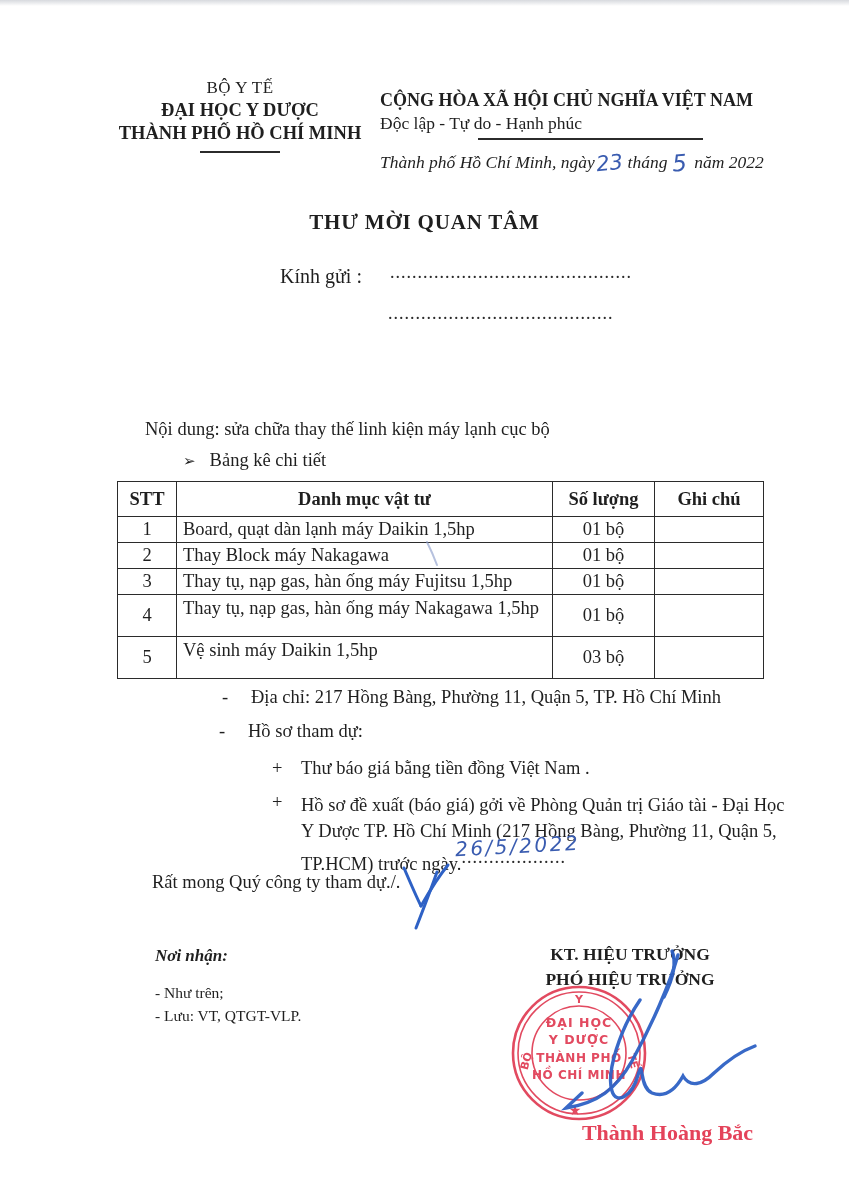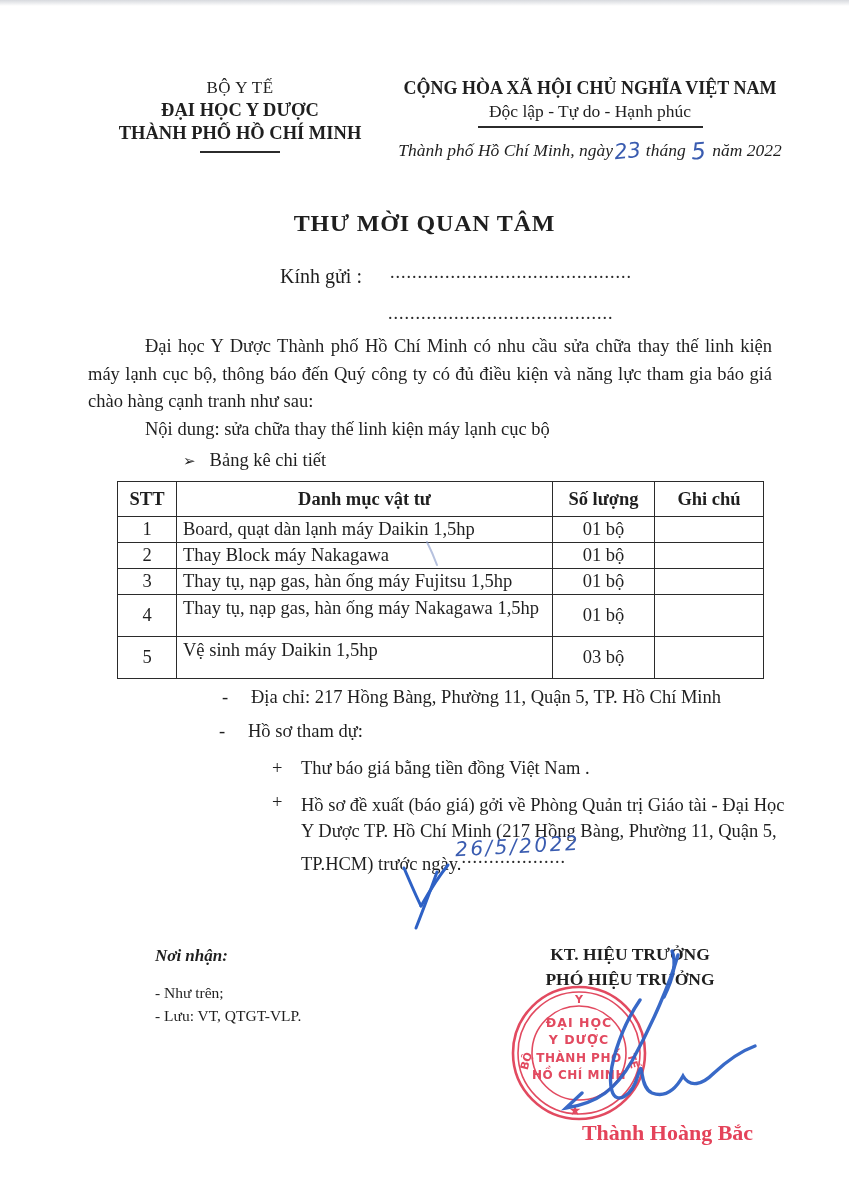--- a/index.html
+++ b/index.html
@@ -10,32 +10,32 @@
   }
   .scan-edge{position:absolute;left:0;top:0;width:849px;height:6px;
     background:linear-gradient(#cdd0d6,#ffffff);opacity:.8;}
   .abs{position:absolute;}
 
   
   .hdr-left{left:95px;top:76px;width:290px;text-align:center;line-height:23px;}
   .hdr-left .l1{font-size:17px;letter-spacing:.5px;}
   .hdr-left .l2,.hdr-left .l3{font-weight:bold;font-size:18.5px;}
   .rule-left{width:80px;height:2px;background:#2b2b2b;margin:6px auto 0;}
-  .hdr-right{left:380px;top:76px;width:420px;text-align:center;}
+  .hdr-right{left:380px;top:88px;width:420px;}
   .hdr-right .l1{font-weight:bold;font-size:18px;line-height:24px;}
   .hdr-right .l2{font-weight:normal;font-size:17.5px;line-height:23px;}
   .rule-right{width:225px;height:1.6px;background:#2b2b2b;margin:3px auto 0;}
   .date-line{margin-top:7px;font-style:italic;font-size:17.5px;white-space:nowrap;}
   .hand{font-family:"DejaVu Sans",sans-serif;color:#3a5cb0;font-style:italic;}
   .hand-day{display:inline-block;font-size:21px;transform:rotate(-6deg) translateY(2px);margin:0 5px 0 1px;}
   .hand-month{display:inline-block;font-size:23px;transform:rotate(-4deg) translateY(3px);margin:0 7px 0 5px;}
 
   
   .title{left:0;top:210px;width:849px;text-align:center;font-weight:bold;
-    font-size:24px;letter-spacing:.8px;}
+    font-size:21px;letter-spacing:.8px;}
   .salutation{left:280px;top:262px;font-size:20px;white-space:nowrap;}
   .dots{display:inline-block;overflow:hidden;white-space:nowrap;vertical-align:baseline;
     letter-spacing:1px;color:#2b2b2b;}
   .dots-1{width:242px;margin-left:28px;font-size:18px;}
   .dots-2{width:226px;font-size:18px;}
   .salutation2{left:388px;top:303px;}
 
   
   .para1{left:88px;top:333px;width:684px;font-size:18.5px;line-height:27.5px;
     text-align:justify;text-indent:57px;margin:0;}
@@ -103,21 +103,20 @@
 
   <div class="title abs">THƯ MỜI QUAN TÂM</div>
 
   <div class="salutation abs">
     <span>Kính gửi :</span><span class="dots dots-1">....................................................</span>
   </div>
   <div class="salutation2 abs">
     <span class="dots dots-2">................................................</span>
   </div>
 
-  <p class="para1 abs">Đại học Y Dược Thành phố Hồ Chí Minh có nhu cầu sửa chữa thay thế linh kiện máy lạnh cục bộ, thông báo đến Quý công ty có đủ điều kiện và năng lực tham gia báo giá chào hàng cạnh tranh như sau:</p>
 
   <div class="noidung abs">Nội dung: sửa chữa thay thế linh kiện máy lạnh cục bộ</div>
 
   <div class="bullet abs">
     <span class="marker">➢</span><span>Bảng kê chi tiết</span>
   </div>
 
   <table class="materials abs">
     <colgroup>
         <col class="w-stt">
@@ -183,20 +182,21 @@
   <div class="plus-item abs p-sub2">
     <span class="plus-mark">+</span><div class="sub2-lines">
       <div>Hồ sơ đề xuất (báo giá) gởi về Phòng Quản trị Giáo tài - Đại Học</div>
       <div>Y Dược TP. Hồ Chí Minh (217 Hồng Bàng, Phường 11, Quận 5,</div>
       <div>
         <span>TP.HCM) trước ngày.</span><span class="dotwrap"><span class="dots dots-3">......................</span><span class="hand hand-date">26/5/2022</span></span>
       </div>
     </div>
   </div>
 
+  <div class="closing abs">Rất mong Quý công ty tham dự./.</div>
 
   <svg class="abs" style="left:388px;top:848px;" width="72" height="88" viewBox="0 0 72 88">
     <g stroke="#2e61c5" stroke-width="3" fill="none" stroke-linecap="round">
       <path d="M 16 20 C 22 34, 28 48, 33 58"></path>
       <path d="M 33 58 C 41 44, 51 28, 60 17"></path>
       <path d="M 49 24 C 42 44, 35 62, 28 80"></path>
     </g>
   </svg>
 
   <div class="recipients abs">

